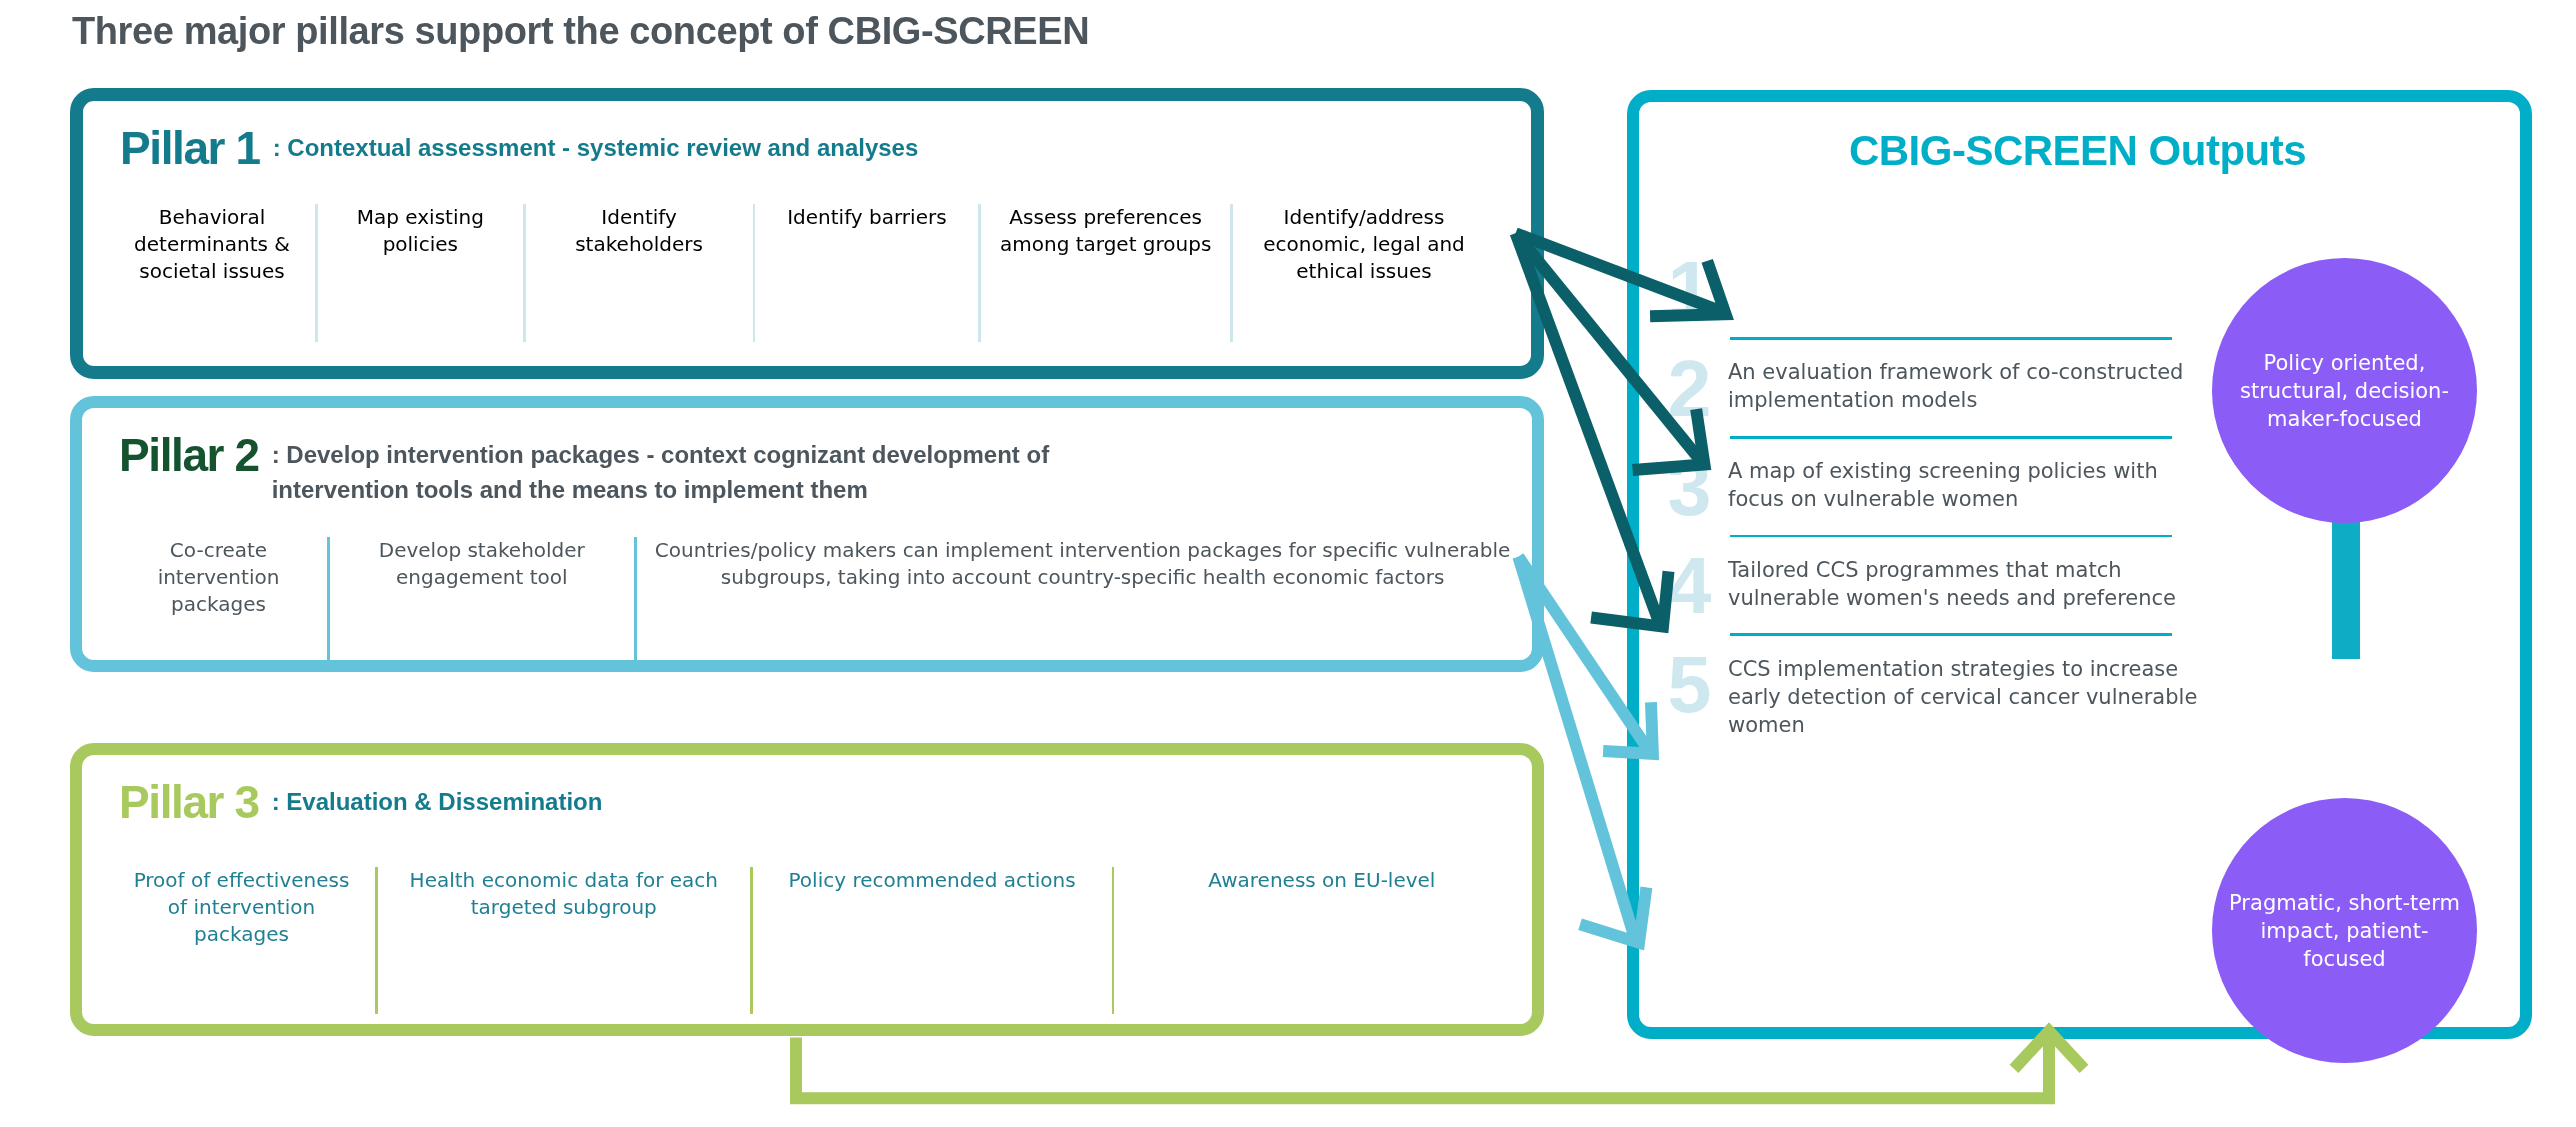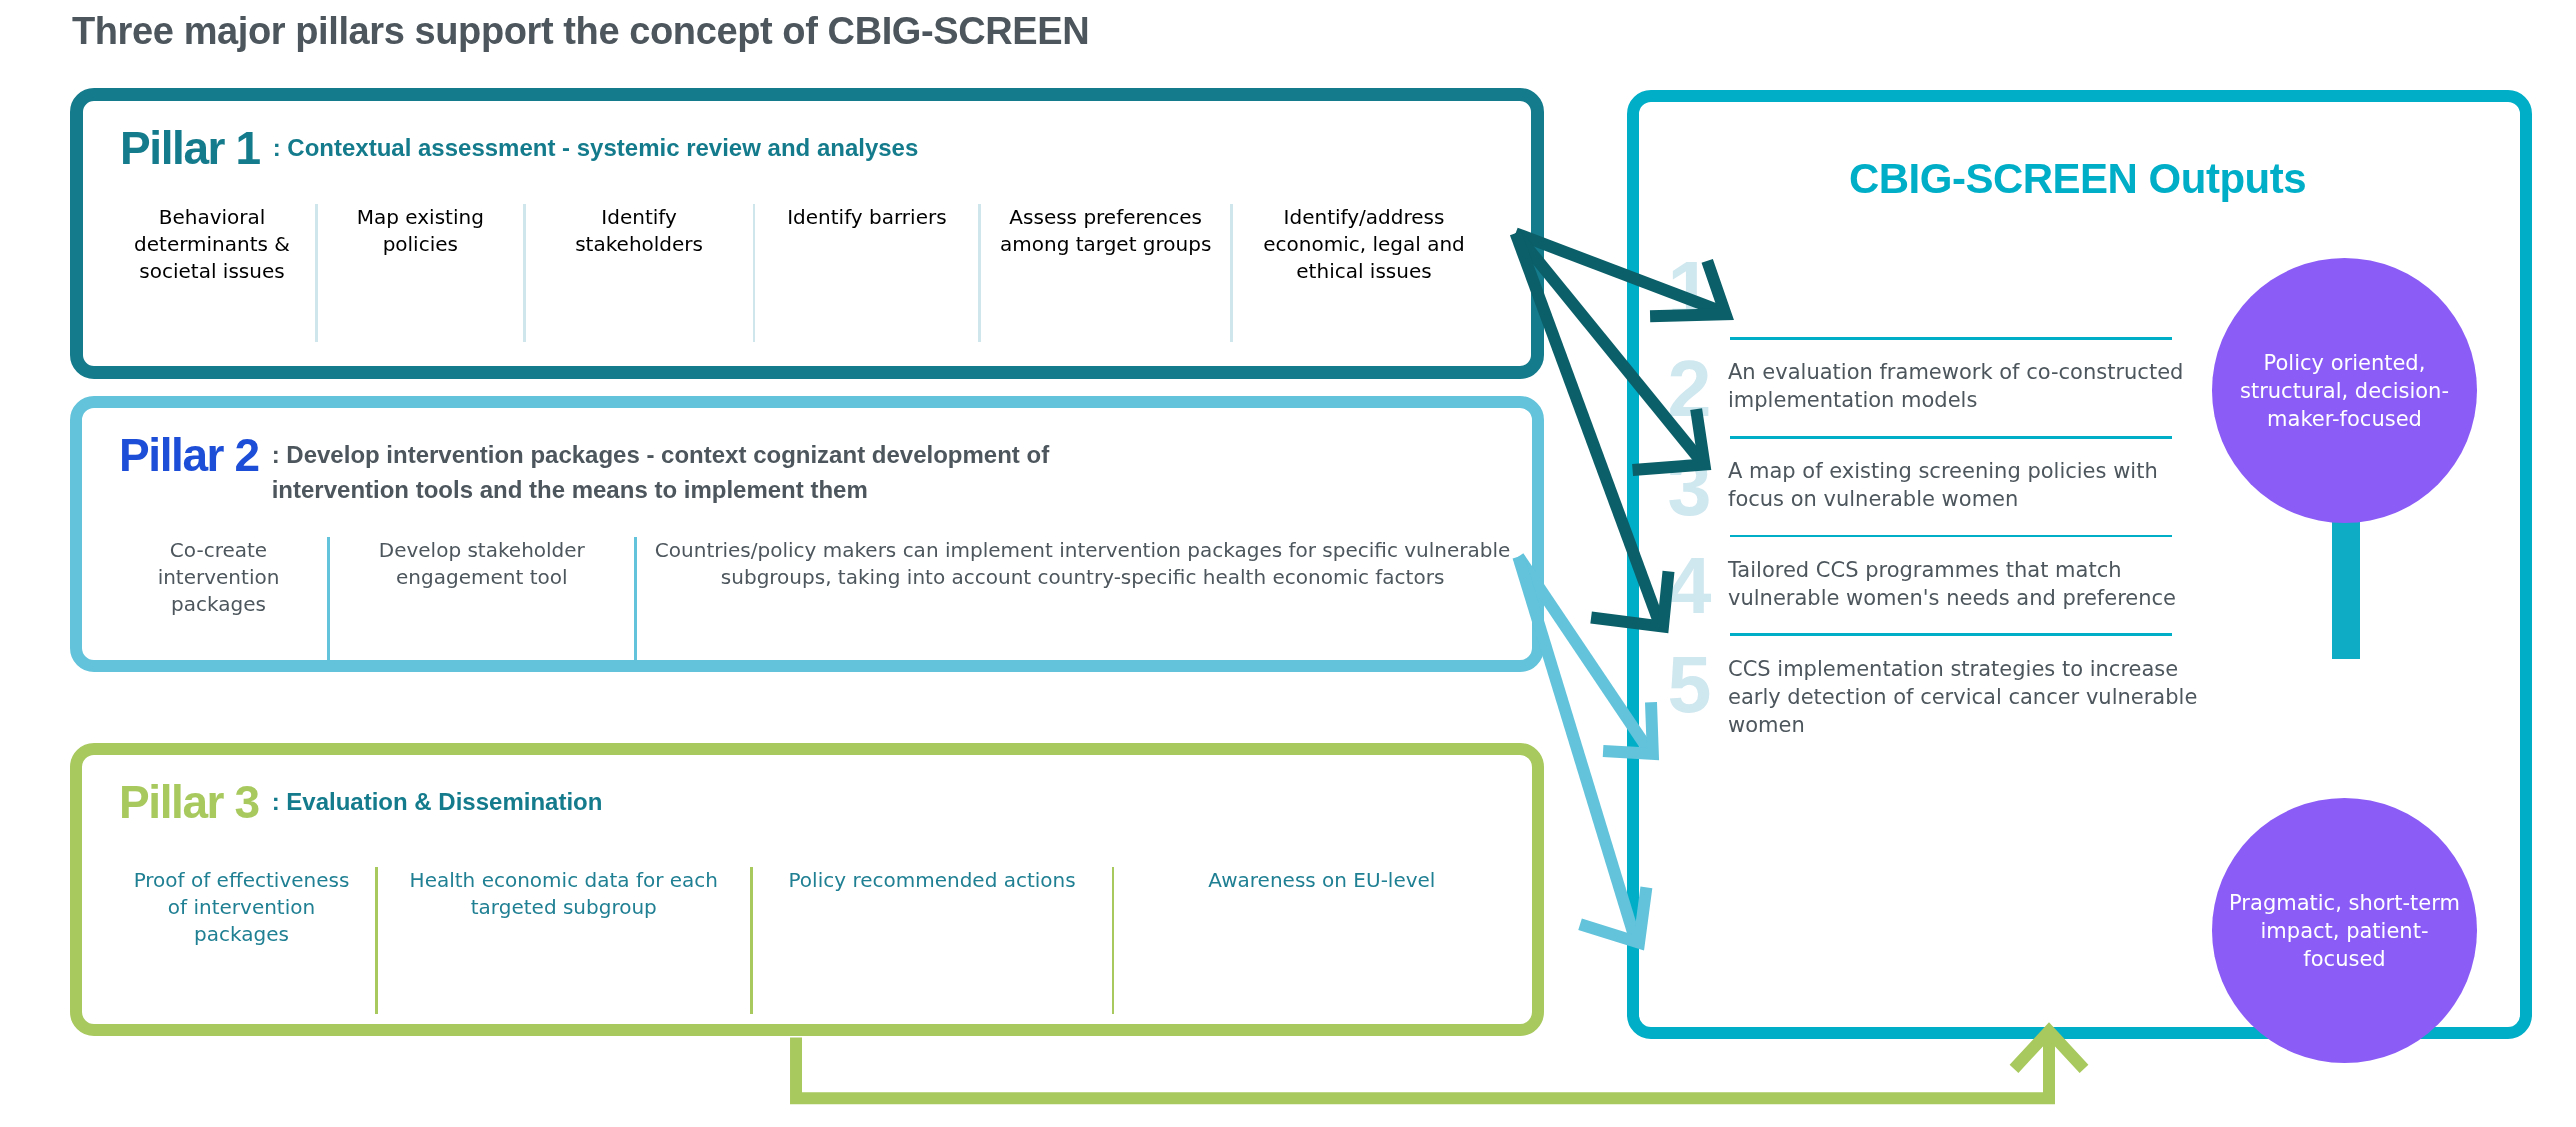--- a/index.html
+++ b/index.html
@@ -28,21 +28,21 @@
     font-family:"Liberation Sans",sans-serif;
     font-size:46px; font-weight:bold; letter-spacing:-1.4px;
     line-height:55px; white-space:nowrap;
   }
   .pillar-sub{
     font-family:"Liberation Sans",sans-serif;
     font-size:24px; font-weight:bold; line-height:35px;
     margin-left:13px; padding-top:9.2px; white-space:pre-line;
   }
   #p1-num{color:#147b8c;} #p1-sub{color:#147b8c;}
-  #p2-num{color:#1d4ed8;} #p2-sub{color:#4c565c;}
+  #p2-num{color:#14532d;} #p2-sub{color:#4c565c;}
   #p3-num{color:#a8c95e;} #p3-sub{color:#147b8c;}
 
   .cols{position:absolute; display:flex; align-items:stretch;}
   .col{
     display:flex; align-items:flex-start; justify-content:center;
     text-align:center; padding:0 16.6px; box-sizing:border-box;
     font-family:"DejaVu Sans",sans-serif;
     font-size:20px; line-height:27px;
   }
   .col span{display:block;}
@@ -62,21 +62,21 @@
   #p3-cols .divider{background:#a8c95e;}
 
   
   #outputs-box{
     left:1627px; top:90px; width:905px; height:949px;
     border:12px solid #00aec7; border-radius:24px; background:#ffffff; box-sizing:border-box;
   }
   #outputs-title{
     left:1649px; top:127px; width:857px; text-align:center;
     font-family:"Liberation Sans",sans-serif;
-    font-size:42px; font-weight:bold; color:#00aec7; letter-spacing:-0.5px;margin-top:28px;
+    font-size:42px; font-weight:bold; color:#00aec7; letter-spacing:-0.5px;
   }
   #outputs-list{left:1649px; top:254px; width:553px;}
   .out-row{position:relative; display:flex; align-items:flex-start;}
   .out-num{
     width:79px; flex:0 0 79px; text-align:center;
     font-family:"Liberation Sans",sans-serif;
     font-size:79px; font-weight:bold; color:#cfe7ef; line-height:72px;
     letter-spacing:-1.8px;
   }
   .out-text{

